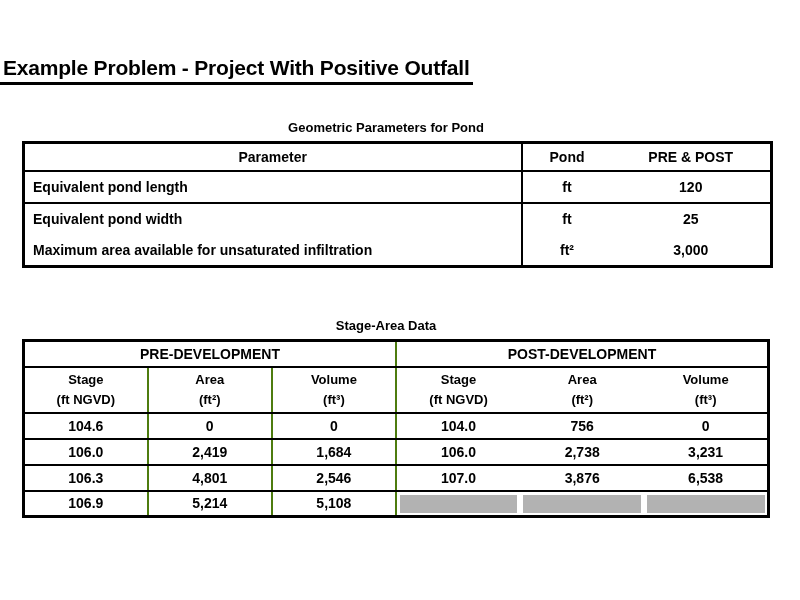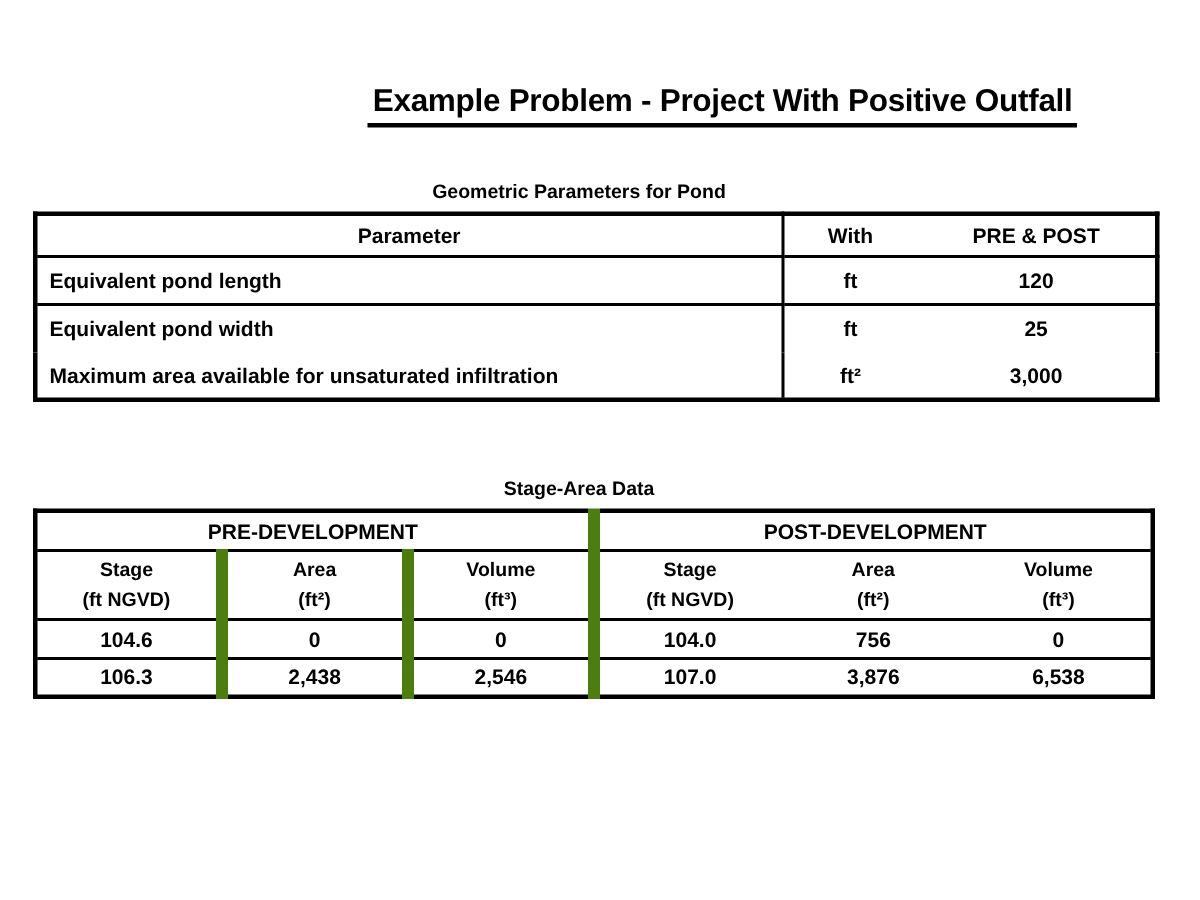--- a/index.html
+++ b/index.html
@@ -5,21 +5,21 @@
   * { box-sizing: border-box; }
   html, body { margin: 0; padding: 0; }
   body {
     width: 800px; height: 600px;
     background: #ffffff;
     font-family: "Liberation Sans", sans-serif;
     color: #000;
   }
   #page { position: relative; width: 800px; height: 600px; background: #fff; overflow: hidden; }
 
-  .title-wrap { position: absolute; top: 56px; left: 0; width: 718px; text-align: right; }
+  .title-wrap { position: absolute; top: 56px; left: 0; width: 718px; text-align: left; }
   .title {
     display: inline-block;
     font-size: 21px; font-weight: bold; letter-spacing: -0.2px;
     border-bottom: 3px solid #000;
     padding: 0 3px 2px 3px;
   }
 
   .tbl-caption {
     position: absolute; left: 12px; width: 748px;
     text-align: center; font-size: 13px; font-weight: bold;
@@ -43,21 +43,21 @@
   #geo-table th.c-param { text-align: center; }
   #geo-table .c-unit, #geo-table .c-val { text-align: center; }
 
   
   #stage-table { position: absolute; top: 339px; left: 22px; width: 748px; border: 3px solid #000; }
   #stage-table th, #stage-table td {
     font-size: 14px; font-weight: bold; vertical-align: middle; text-align: center;
     padding: 0; overflow: hidden; white-space: nowrap;
   }
   #stage-table .hb > th, #stage-table .hb > td { border-bottom: 2px solid #000; }
-  #stage-table .vline { border-right: 8px solid #4d7c0f; }
+  #stage-table .vline { border-right: 2px solid #4d7c0f; }
   #stage-table tr.group-row { height: 26px; }
   #stage-table tr.colhead-row { height: 46px; }
   #stage-table tr.data-row { height: 26px; }
   #stage-table .colhead-row th { font-size: 13px; font-weight: bold; line-height: 1.5; }
   #stage-table .grayfill {
     background-color: #b2b2b2;
     background-clip: content-box;
     padding: 3px;
   }
 </style>
@@ -74,21 +74,21 @@
 
   <table id="geo-table">
     <colgroup>
       <col style="width:498px">
         <col style="width:90px">
         <col style="width:160px">
     </colgroup>
     <thead>
       <tr class="hb">
         <th class="c-param">Parameter</th>
-        <th class="c-unit">With</th>
+        <th class="c-unit">Pond</th>
         <th class="c-val">PRE &amp; POST</th>
       </tr>
     </thead>
     <tbody>
       <tr class="hb">
         <td class="c-param">Equivalent pond length</td>
         <td class="c-unit">ft</td>
         <td class="c-val">120</td>
       </tr>
       <tr>
@@ -150,23 +150,39 @@
     <tbody>
       <tr class="data-row hb">
         <td class="vline">104.6</td>
         <td class="vline">0</td>
         <td class="vline">0</td>
         <td>104.0</td>
         <td>756</td>
         <td>0</td>
       </tr>
       <tr class="data-row hb">
+        <td class="vline">106.0</td>
+        <td class="vline">2,419</td>
+        <td class="vline">1,684</td>
+        <td>106.0</td>
+        <td>2,738</td>
+        <td>3,231</td>
+      </tr>
+      <tr class="data-row hb">
         <td class="vline">106.3</td>
-        <td class="vline">2,438</td>
+        <td class="vline">4,801</td>
         <td class="vline">2,546</td>
         <td>107.0</td>
         <td>3,876</td>
         <td>6,538</td>
+      </tr>
+      <tr class="data-row">
+        <td class="vline">106.9</td>
+        <td class="vline">5,214</td>
+        <td class="vline">5,108</td>
+        <td class="grayfill" style="background-color: rgb(178, 178, 178);"></td>
+        <td class="grayfill" style="background-color: rgb(178, 178, 178);"></td>
+        <td class="grayfill" style="background-color: rgb(178, 178, 178);"></td>
       </tr>
     </tbody>
   </table>
 
 </div>
 
 </body></html>

